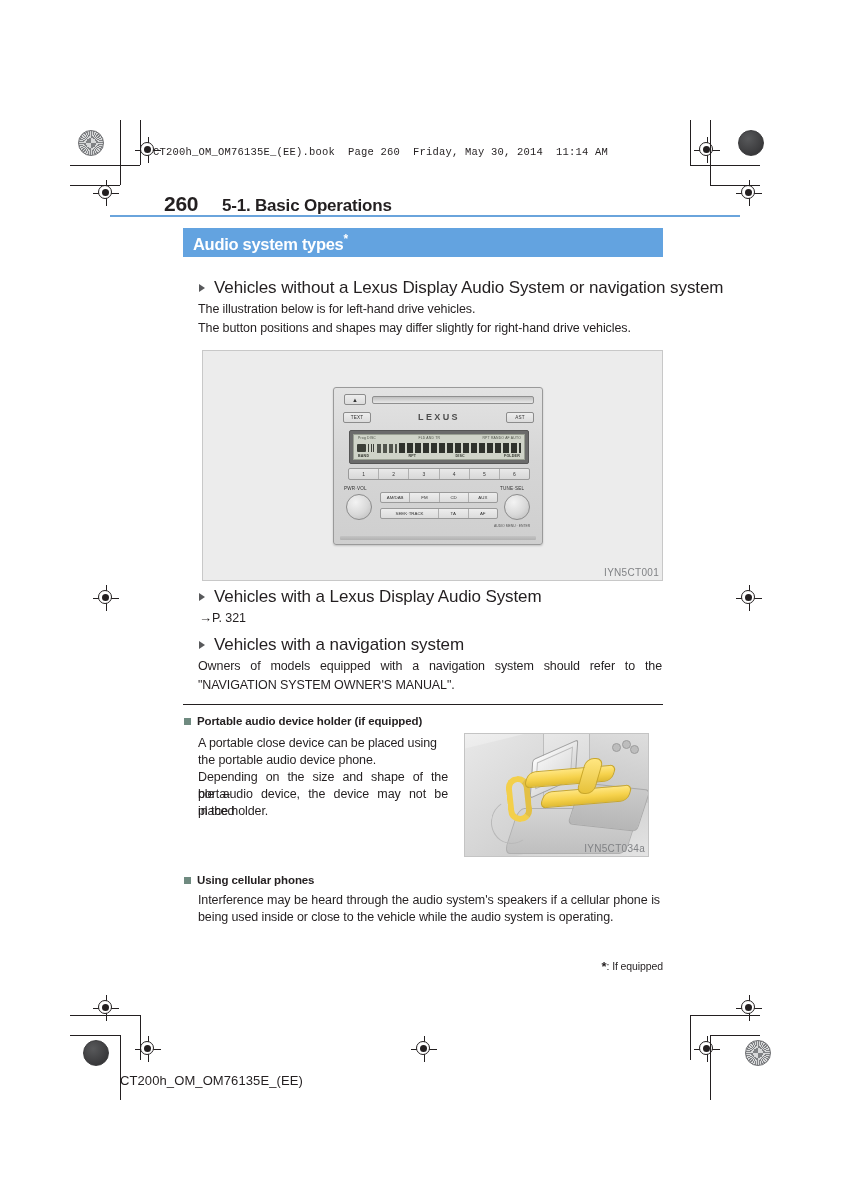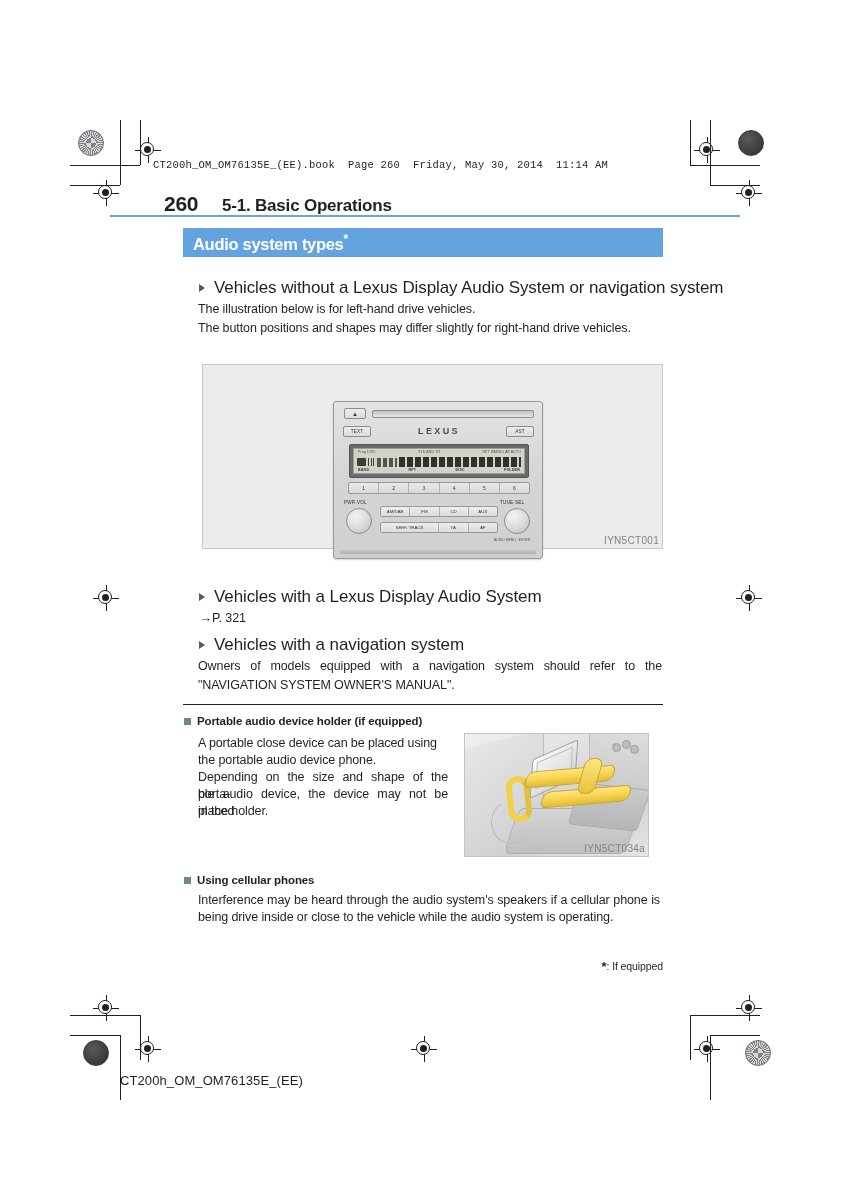--- a/index.html
+++ b/index.html
@@ -66,21 +66,21 @@
 
   .cropline {
     position: absolute;
     background: #231f20;
   }
 
   
   .file-header {
     position: absolute;
     left: 153px;
-    top: 159px;
+    top: 146px;
     font-family: "Liberation Mono", monospace;
     font-size: 10.5px;
     letter-spacing: 0.2px;
     color: #231f20;
     white-space: pre;
   }
 
   .page-num {
     position: absolute;
     left: 164px;
@@ -164,23 +164,23 @@
     font-size: 12.5px;
     color: #231f20;
     letter-spacing: -0.1px;
   }
   .pref .arrow { font-size: 13px; }
 
   
   .fig1 {
     position: absolute;
     left: 202px;
-    top: 364px;
+    top: 350px;
     width: 461px;
-    height: 185px;
+    height: 231px;
     background: #ececec;
     border: 1px solid #c8c8c8;
     box-sizing: border-box;
   }
   .fig-cap {
     position: absolute;
     right: 3px;
     bottom: 2px;
     font-size: 10px;
     color: #808285;
@@ -818,19 +818,19 @@
     <div class="arm-tip"></div>
     <div class="cord"></div>
   </div>
   <div class="fig-cap">IYN5CT034a</div>
 </div>
 
 <div class="sq-head" style="left:184px; top:874px;">
   <span class="sq"></span><span>Using cellular phones</span>
 </div>
 
-<div class="para justify" style="left:198px; top:892px; width:462px;">Interference may be heard through the audio system's speakers if a cellular phone is being drive inside or close to the vehicle while the audio system is operating.</div>
+<div class="para justify" style="left:198px; top:892px; width:462px;">Interference may be heard through the audio system's speakers if a cellular phone is being used inside or close to the vehicle while the audio system is operating.</div>
 
 <div class="footnote">
   <span class="star">*</span><span>: If equipped</span>
 </div>
 
 <div class="doc-footer">CT200h_OM_OM76135E_(EE)</div>
 
 </body></html>

